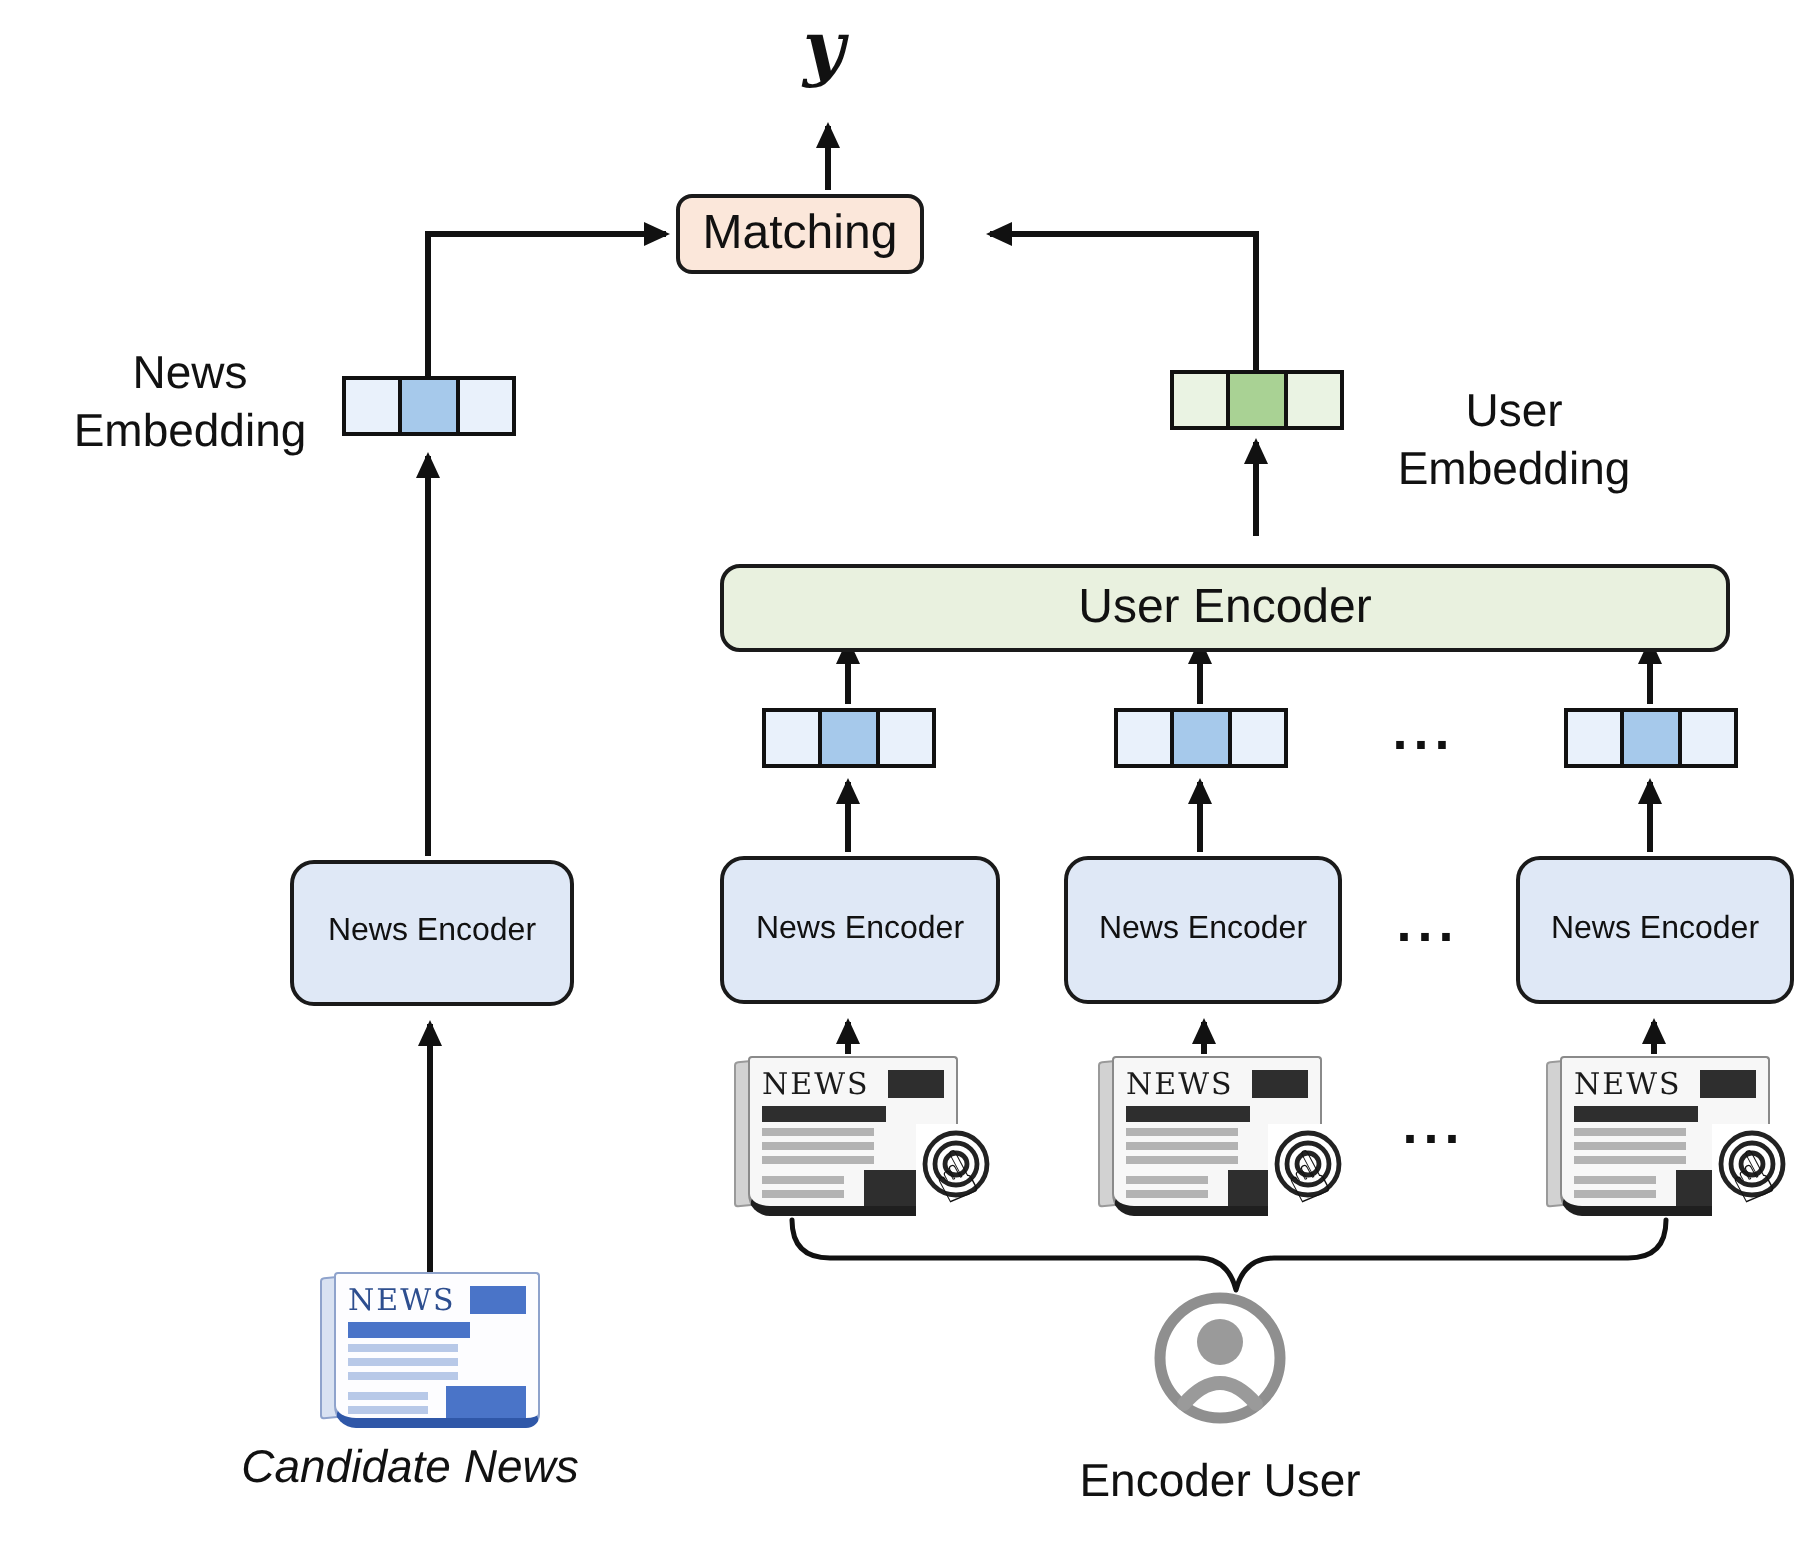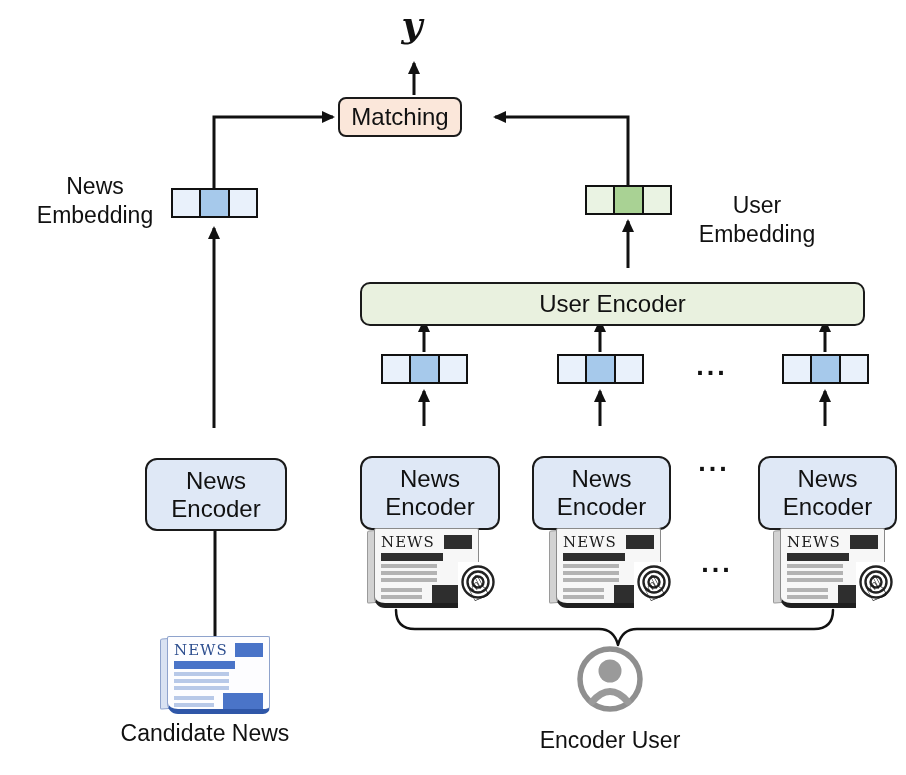--- a/index.html
+++ b/index.html
@@ -11,21 +11,21 @@
   #wires{position:absolute;left:0;top:0;width:906px;height:775px;pointer-events:none;}
 
   
   .box{
     position:absolute;display:flex;align-items:center;justify-content:center;
     border:2px solid #1a1a1a;box-sizing:border-box;text-align:center;
     font-size:24px;line-height:1.15;
   }
   .matching{left:338px;top:97px;width:124px;height:40px;background:#FBE7DA;border-radius:8px;}
   .user-encoder{left:360px;top:282px;width:505px;height:44px;background:#E9F1DF;border-radius:10px;}
-  .news-encoder{background:#DFE8F6;border-radius:12px;font-size:24px;margin-top:28px;}
+  .news-encoder{background:#DFE8F6;border-radius:12px;font-size:16px;}
   .news-encoder span{display:block;width:110px;}
   .ne-left{left:145px;top:430px;width:142px;height:73px;}
   .ne-1{left:360px;top:428px;width:140px;height:74px;}
   .ne-2{left:532px;top:428px;width:139px;height:74px;}
   .ne-3{left:758px;top:428px;width:139px;height:74px;}
 
   
   .strip{
     position:absolute;width:87px;height:30px;box-sizing:border-box;
     border:2px solid #111;background:#111;display:flex;gap:2px;
@@ -38,21 +38,21 @@
   .strip-c1{left:381px;top:354px;}
   .strip-c2{left:557px;top:354px;}
   .strip-c3{left:782px;top:354px;}
 
   
   .lbl{position:absolute;text-align:center;font-size:23px;line-height:29px;}
   .y-out{left:382px;top:10px;width:60px;font-family:"DejaVu Serif",serif;
          font-style:italic;font-weight:bold;font-size:36px;}
   .lbl-news-emb{left:15px;top:172px;width:160px;}
   .lbl-user-emb{left:681px;top:175px;width:152px;margin-top:16px;}
-  .lbl-cand{left:95px;top:719px;width:220px;}
+  .lbl-cand{left:95px;top:719px;width:220px;font-style:italic;}
   .lbl-target{left:520px;top:726px;width:180px;}
   .dots{position:absolute;transform:translate(-50%,-50%);font-size:27px;font-weight:bold;letter-spacing:3px;}
   .dots-1{left:712px;top:366px;} .dots-2{left:714px;top:462px;} .dots-3{left:717px;top:563px;}
 
   
   .paper{position:absolute;width:112px;height:80px;}
   .paper .fold{position:absolute;left:0;top:2px;bottom:5px;width:15px;background:#d2d2d2;
                border:1px solid #9a9a9a;transform:skewY(-5deg);border-radius:2px;}
   .paper .page{position:absolute;left:7px;top:0;right:0;bottom:0;background:#f7f7f7;
                border:1px solid #8a8a8a;border-bottom:5px solid #1f1f1f;

